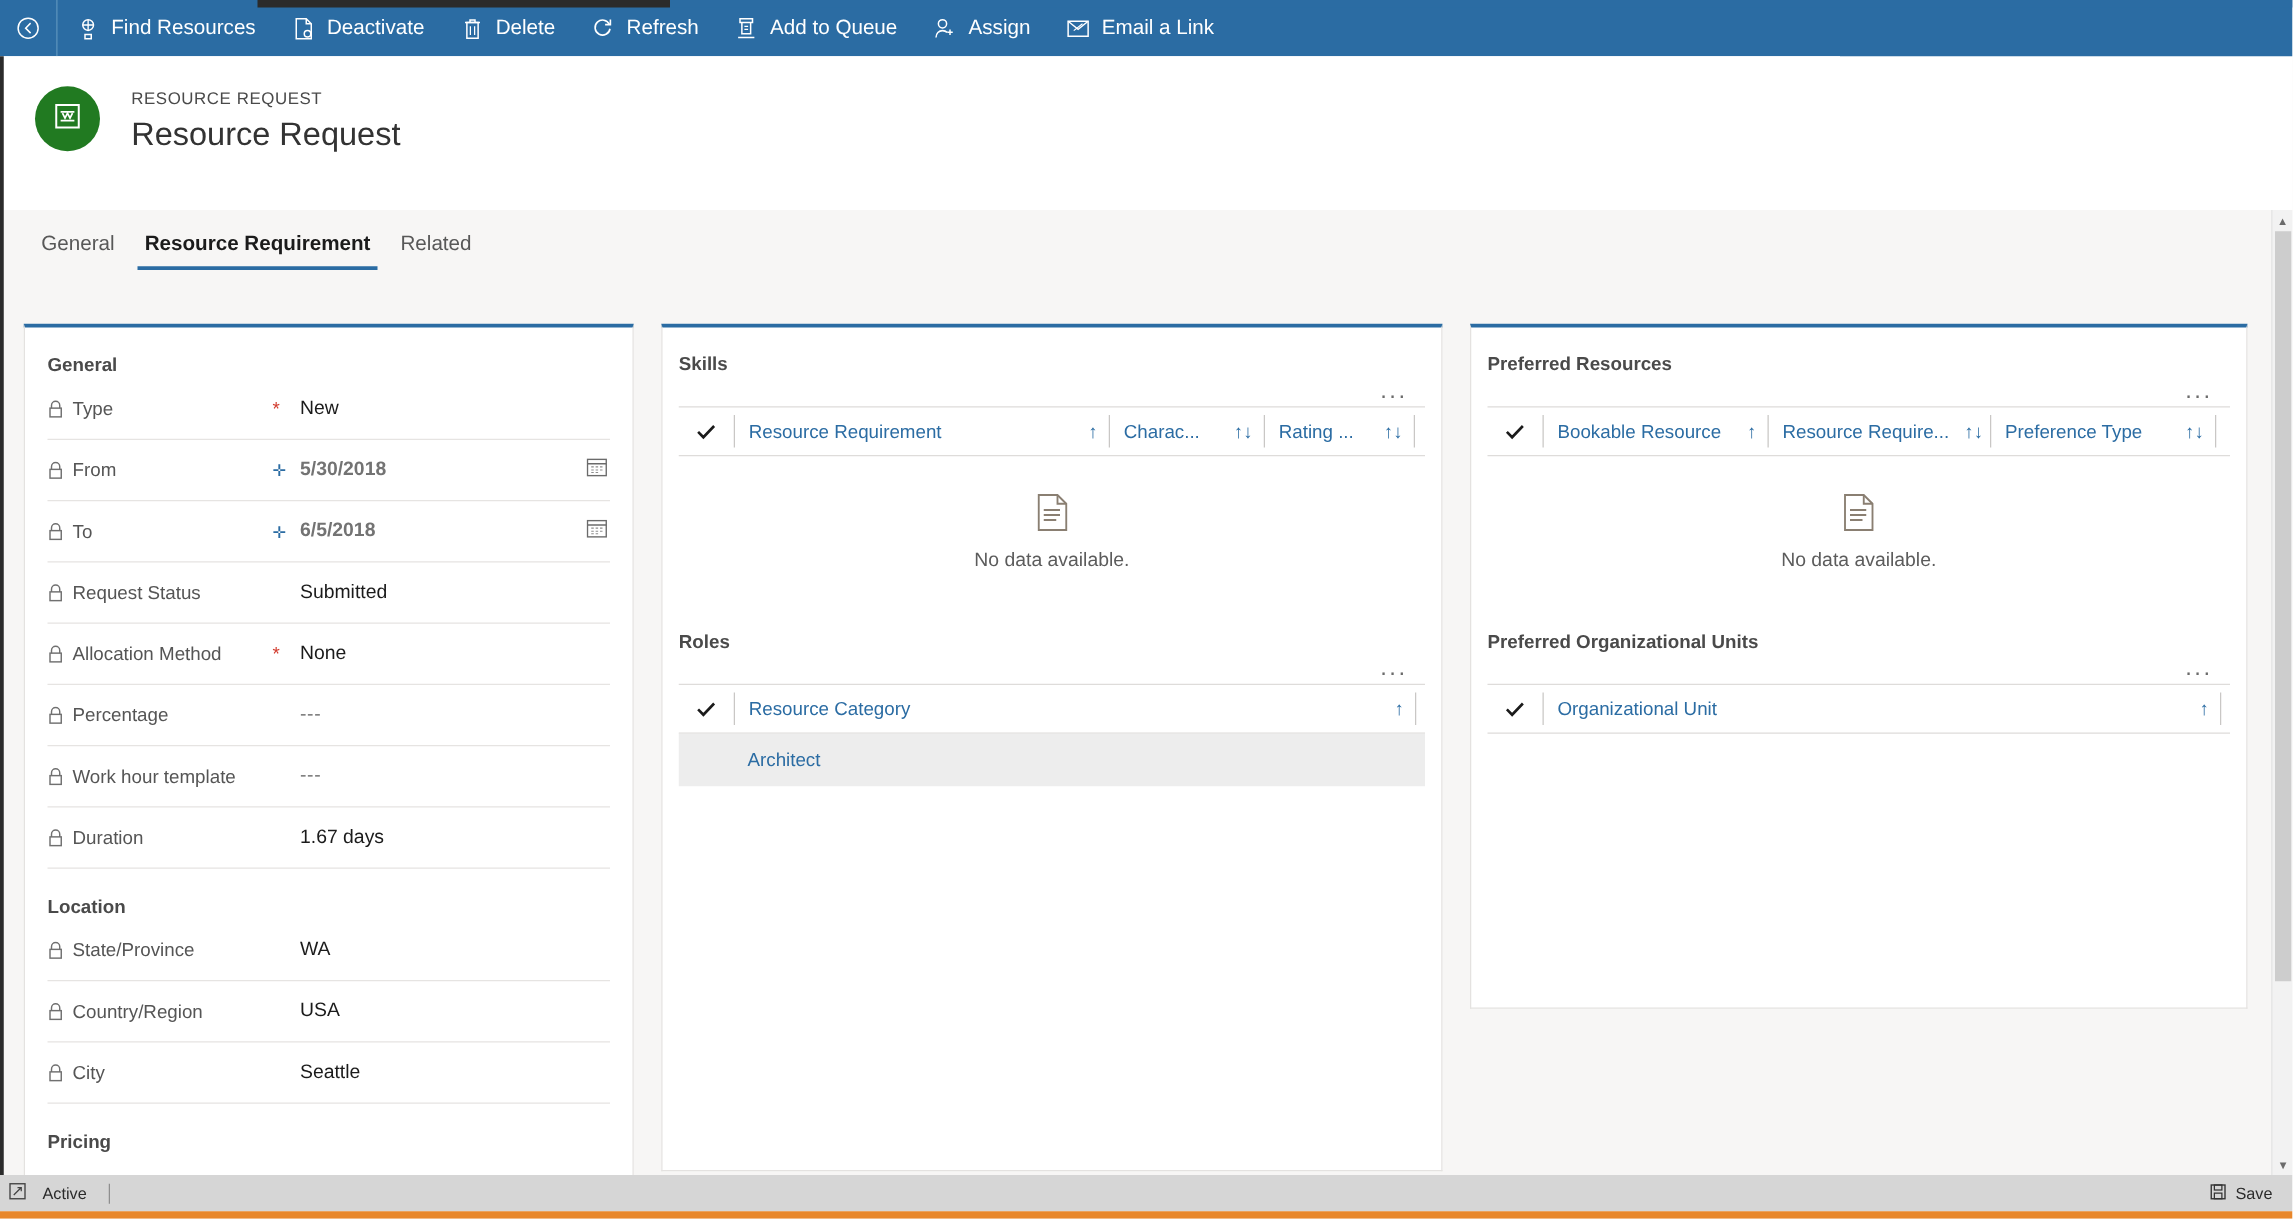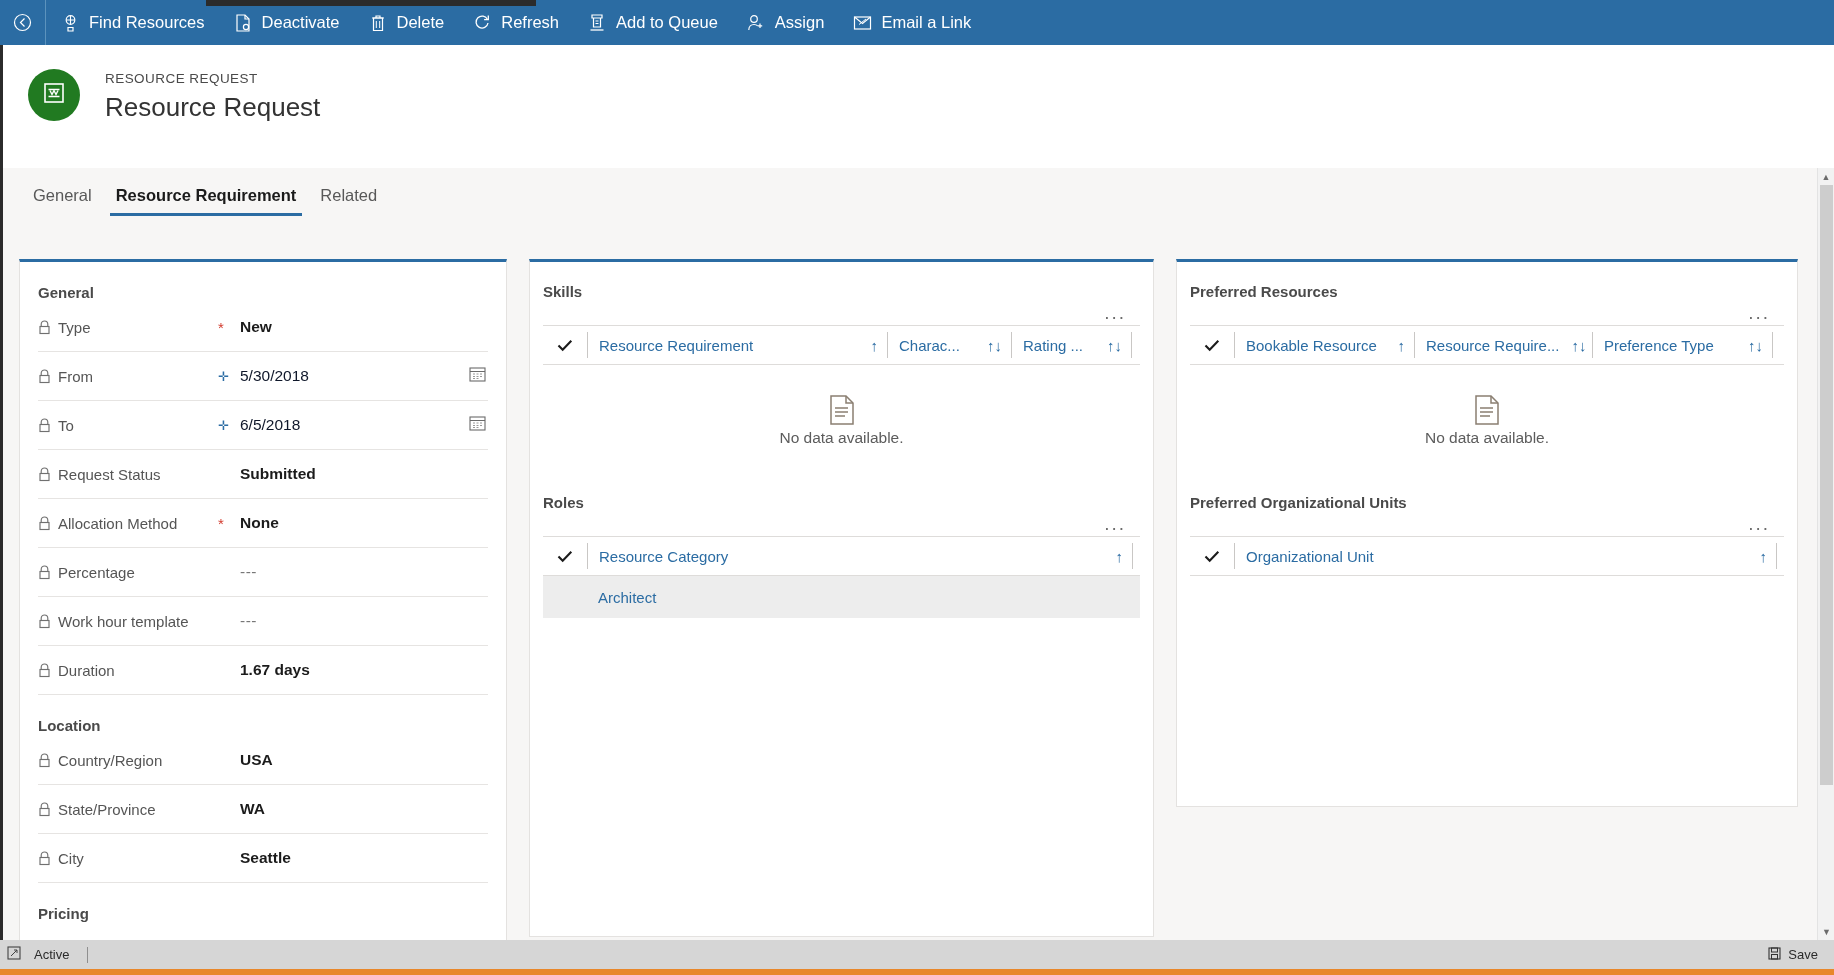--- a/index.html
+++ b/index.html
@@ -85,22 +85,22 @@
     margin: 0 18px; border-bottom: 1px solid #e6e4e2; position: relative;
   }
   .flabel {
     display: flex; align-items: center; gap: 7px;
     width: 180px; flex: none; font-size: 15px; color: #555555;
   }
   .lock { width: 13px; height: 15px; flex: none; }
   .req-star { width: 22px; flex: none; font-size: 15px; color: #d23b2e; text-align: left; }
   .req-plus { width: 22px; flex: none; font-size: 13px; color: #2b6ca3; text-align: left; }
   .req-none { width: 22px; flex: none; }
-  .fvalue { font-size: 15.5px; color: #1b1b1b; font-weight: 700; }
-  .fvalue.plain { font-weight: 400; color: #0f172a; }
+  .fvalue { font-size: 15.5px; color: #1b1b1b; font-weight: 400; }
+  .fvalue.plain { font-weight: 700; color: #737373; }
   .fvalue.dim { font-weight: 400; color: #777; letter-spacing: .5px; }
   .cal-ico { position: absolute; right: 2px; top: 50%; transform: translateY(-50%); }
 
   
   .grid-head {
     font-size: 15px; color: #4a4a4a; font-weight: 700;
     padding: 21px 0 0 13px;
   }
   .grid-ellipsis {
     text-align: right; padding: 8px 27px 7px 0;
@@ -119,21 +119,21 @@
   }
   .gcol .sorter { color: #2b6ca3; font-size: 15px; margin-left: 12px; flex: none; }
   .gcol-end { width: 1px; height: 26px; background: #c9c7c5; flex: none; }
   .grow {
     display: flex; align-items: center; height: 42px; margin: 0 13px;
     background: #ededed;
   }
   .grow .gcell { font-size: 15px; color: #2b6ca3; padding-left: 55px; }
   .nodata {
     display: flex; flex-direction: column; align-items: center; justify-content: center;
-    gap: 0; padding: 30px 0 26px 0;
+    gap: 10px; padding: 30px 0 26px 0;
   }
   .nodata-text { font-size: 15.5px; color: #5c5c5c; }
 
   
   .scroll-track {
     position: absolute; right: 0; top: 168px; width: 17px; height: 772px;
     background: #f2f2f2; border-left: 1px solid #e3e3e3;
   }
   .scroll-arrow { height: 17px; display: flex; align-items: center; justify-content: center; color: #6b6b6b; font-size: 9px; }
   .scroll-thumb { position: absolute; top: 17px; left: 2px; width: 13px; height: 600px; background: #cdcdcd; }
@@ -404,38 +404,38 @@
         <div class="sec-label">Location</div>
 
         <div class="frow">
           <span class="flabel">
             <span class="lock">
               <svg width="13" height="15" viewBox="0 0 13 15">
                   <path d="M3.2 6.5V4.3a3.3 3.3 0 0 1 6.6 0v2.2" fill="none" stroke="#707070" stroke-width="1.15"></path>
                   <rect x="2" y="6.5" width="9" height="7" fill="none" stroke="#707070" stroke-width="1.15"></rect>
                 </svg>
             </span>
+            <span>State/Province</span>
+          </span>
+          <span class="req-none"></span>
+          <span class="fvalue">WA</span>
+        </div>
+
+        <div class="frow">
+          <span class="flabel">
+            <span class="lock">
+              <svg width="13" height="15" viewBox="0 0 13 15">
+                  <path d="M3.2 6.5V4.3a3.3 3.3 0 0 1 6.6 0v2.2" fill="none" stroke="#707070" stroke-width="1.15"></path>
+                  <rect x="2" y="6.5" width="9" height="7" fill="none" stroke="#707070" stroke-width="1.15"></rect>
+                </svg>
+            </span>
             <span>Country/Region</span>
           </span>
           <span class="req-none"></span>
           <span class="fvalue">USA</span>
-        </div>
-
-        <div class="frow">
-          <span class="flabel">
-            <span class="lock">
-              <svg width="13" height="15" viewBox="0 0 13 15">
-                  <path d="M3.2 6.5V4.3a3.3 3.3 0 0 1 6.6 0v2.2" fill="none" stroke="#707070" stroke-width="1.15"></path>
-                  <rect x="2" y="6.5" width="9" height="7" fill="none" stroke="#707070" stroke-width="1.15"></rect>
-                </svg>
-            </span>
-            <span>State/Province</span>
-          </span>
-          <span class="req-none"></span>
-          <span class="fvalue">WA</span>
         </div>
 
         <div class="frow">
           <span class="flabel">
             <span class="lock">
               <svg width="13" height="15" viewBox="0 0 13 15">
                   <path d="M3.2 6.5V4.3a3.3 3.3 0 0 1 6.6 0v2.2" fill="none" stroke="#707070" stroke-width="1.15"></path>
                   <rect x="2" y="6.5" width="9" height="7" fill="none" stroke="#707070" stroke-width="1.15"></rect>
                 </svg>
             </span>

